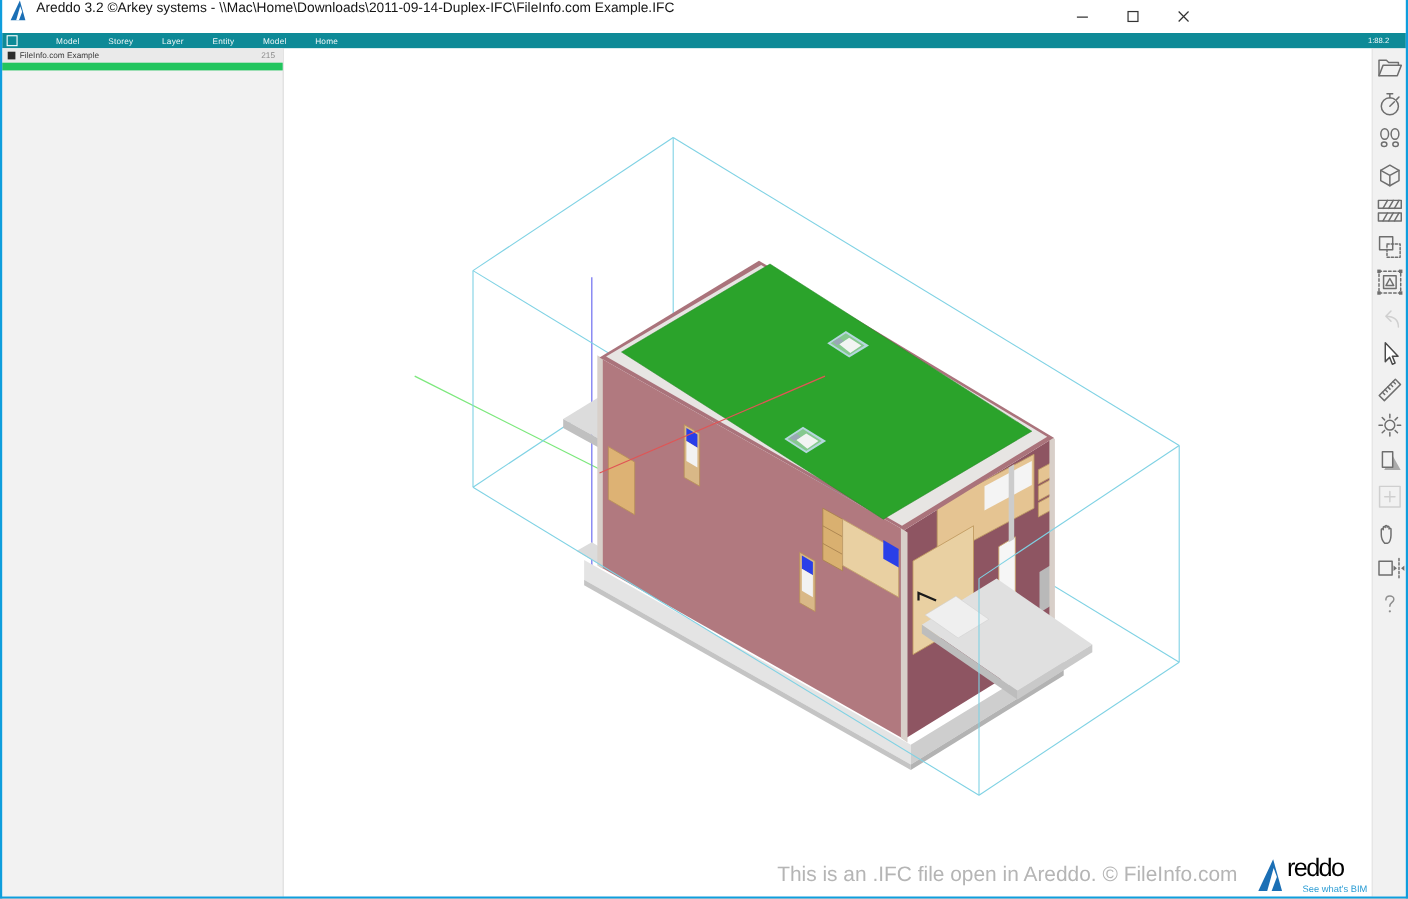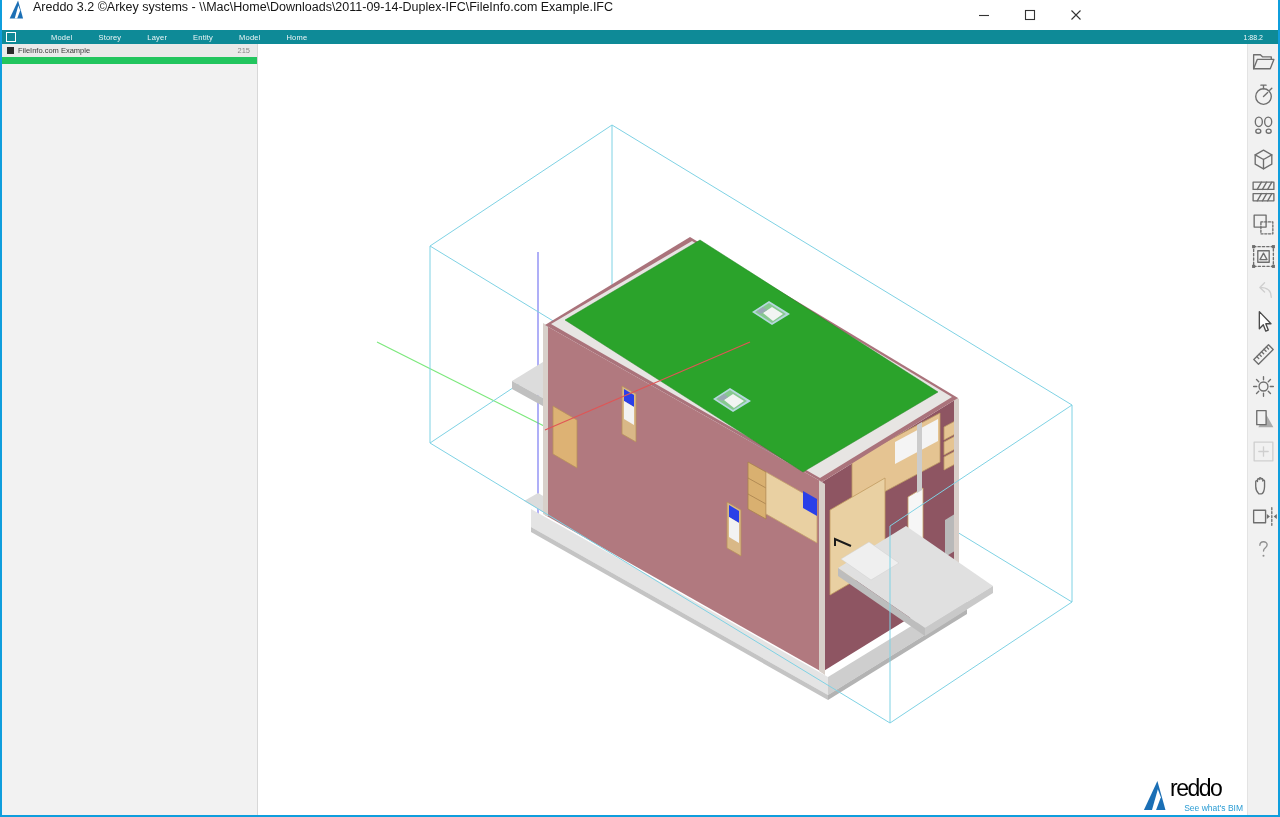--- a/index.html
+++ b/index.html
@@ -190,20 +190,21 @@
 
       <g stroke="var(--bounding_box,#7fd2e4)" stroke-width="1">
         <line x1="1072" y1="405" x2="890" y2="526"></line>
         <line x1="890" y1="526" x2="890" y2="723"></line>
         <line x1="1072" y1="405" x2="1072" y2="602"></line>
         <line x1="1072" y1="602" x2="890" y2="723"></line>
         <line x1="890" y1="723" x2="430" y2="443"></line>
       </g>
     </svg>
 
+    <span class="wmtext">This is an .IFC file open in Areddo. © FileInfo.com</span>
     <div class="brand">
       <svg width="27" height="31" viewBox="0 0 30 34">
         <polygon points="1,33 16,1 25,33" fill="var(--logo_blue,#1b6fb5)"></polygon>
         <polygon points="10,33 16.5,10 19.8,19 14.5,33" fill="#ffffff"></polygon>
       </svg>
       <span class="brandtext">reddo</span>
       <span class="tagline">See what's BIM</span>
     </div>
   </div>
 

